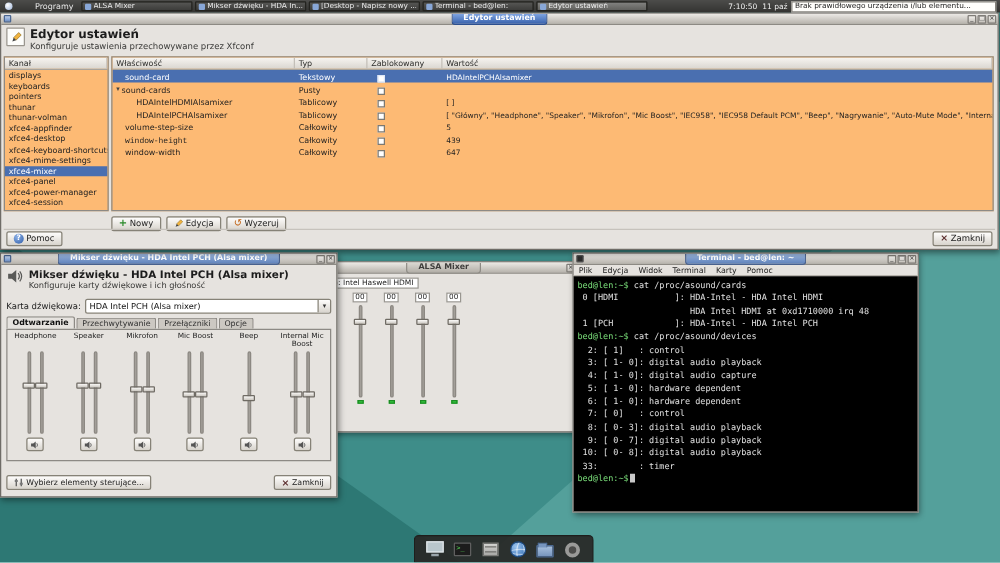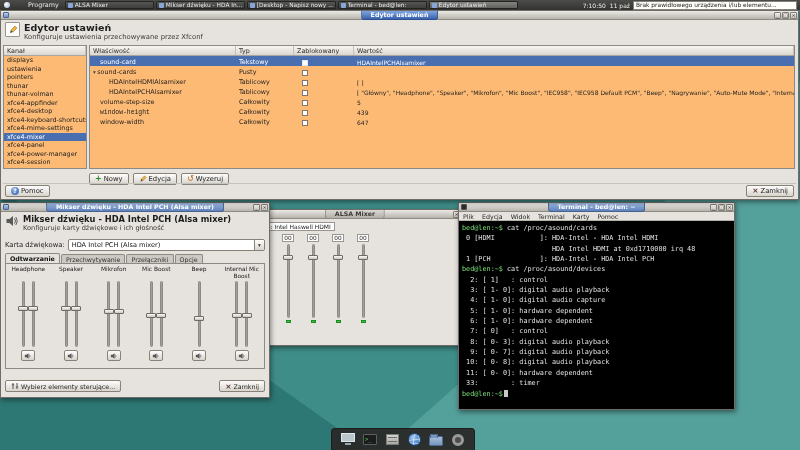--- a/index.html
+++ b/index.html
@@ -159,21 +159,21 @@
         <div class="hd-sub">Konfiguruje ustawienia przechowywane przez Xfconf</div>
       </span>
     </div>
     <div class="se-main">
       <div class="pane" id="se-channel-pane">
         <div class="pane-hd">
           <div style="flex:1">Kanał</div>
         </div>
         <div id="se-channels">
             <div class="ch-item">displays</div>
-            <div class="ch-item">ustawienia</div>
+            <div class="ch-item">keyboards</div>
             <div class="ch-item">pointers</div>
             <div class="ch-item">thunar</div>
             <div class="ch-item">thunar-volman</div>
             <div class="ch-item">xfce4-appfinder</div>
             <div class="ch-item">xfce4-desktop</div>
             <div class="ch-item">xfce4-keyboard-shortcuts</div>
             <div class="ch-item">xfce4-mime-settings</div>
             <div class="ch-item sel">xfce4-mixer</div>
             <div class="ch-item">xfce4-panel</div>
             <div class="ch-item">xfce4-power-manager</div>
@@ -367,21 +367,20 @@
         <div class="tline"><span class="p">bed@len:~$</span><span> cat /proc/asound/devices</span></div>
         <div class="tline">  2: [ 1]   : control</div>
         <div class="tline">  3: [ 1- 0]: digital audio playback</div>
         <div class="tline">  4: [ 1- 0]: digital audio capture</div>
         <div class="tline">  5: [ 1- 0]: hardware dependent</div>
         <div class="tline">  6: [ 1- 0]: hardware dependent</div>
         <div class="tline">  7: [ 0]   : control</div>
         <div class="tline">  8: [ 0- 3]: digital audio playback</div>
         <div class="tline">  9: [ 0- 7]: digital audio playback</div>
         <div class="tline"> 10: [ 0- 8]: digital audio playback</div>
-        <div class="tline"> 11: [ 0- 0]: hardware dependent</div>
         <div class="tline"> 33:        : timer</div>
         <div class="tline"><span class="p">bed@len:~$</span><span></span><span class="cur"></span></div>
       </div>
   </div>
 
   <div class="window" id="win-mixer">
     <div class="titlebar">
       <span class="win-ico"></span>
       <span class="title-pill pill-mid" style="max-width:200px;overflow:hidden">Mikser dźwięku - HDA Intel PCH (Alsa mixer)</span>
       <span class="tb-btns">

